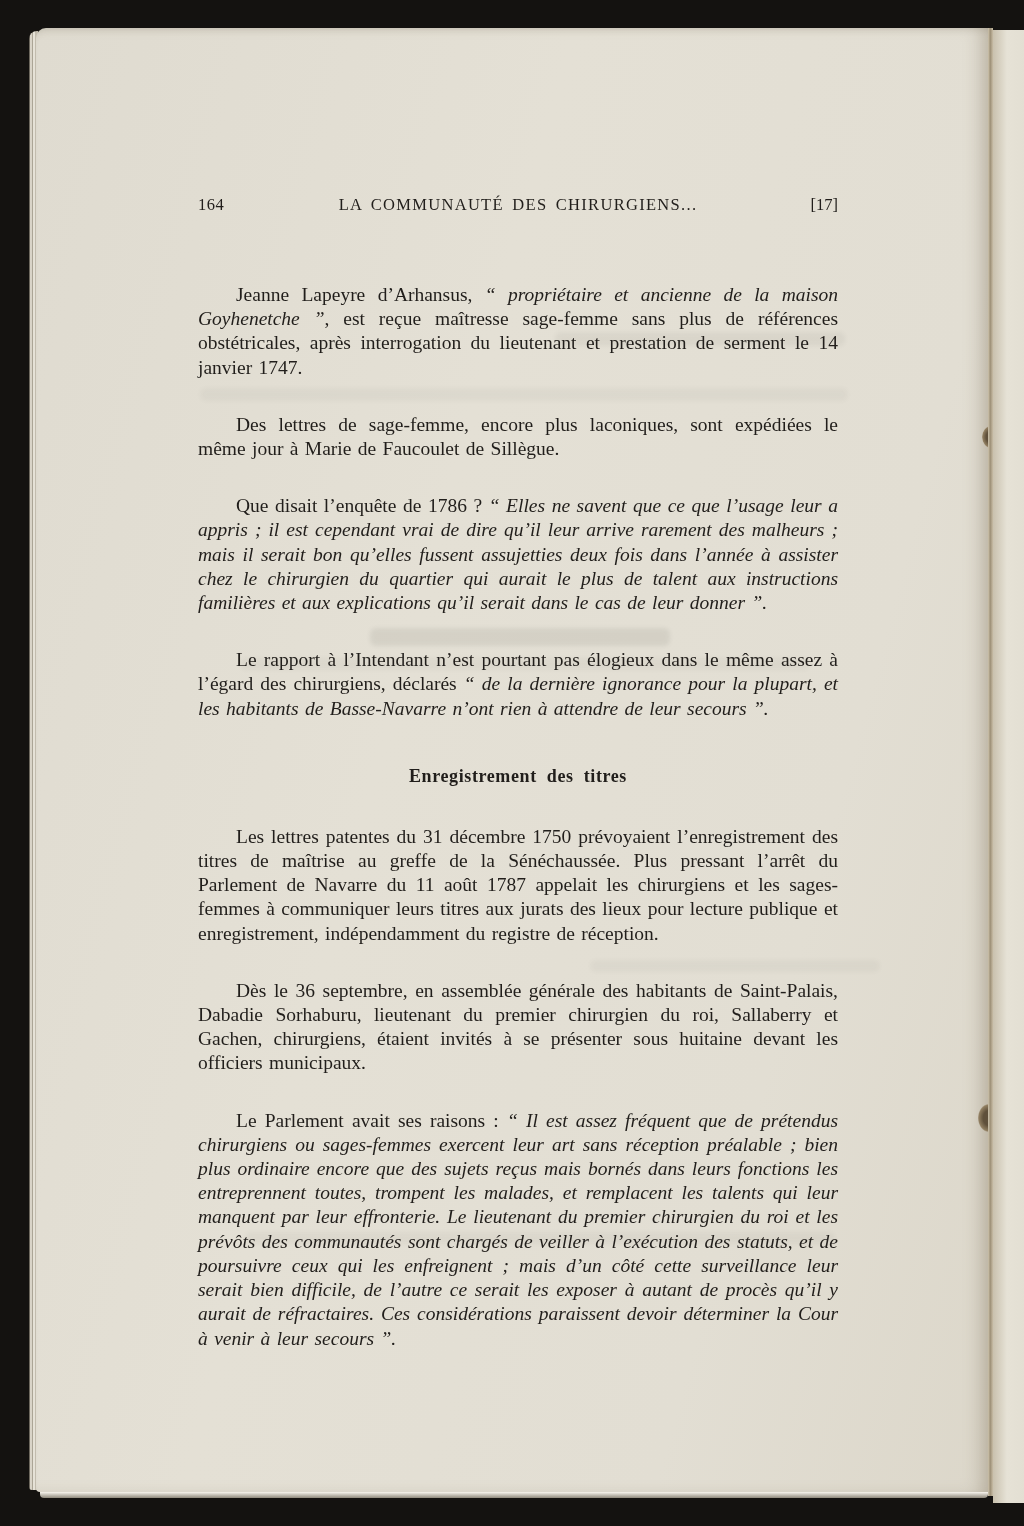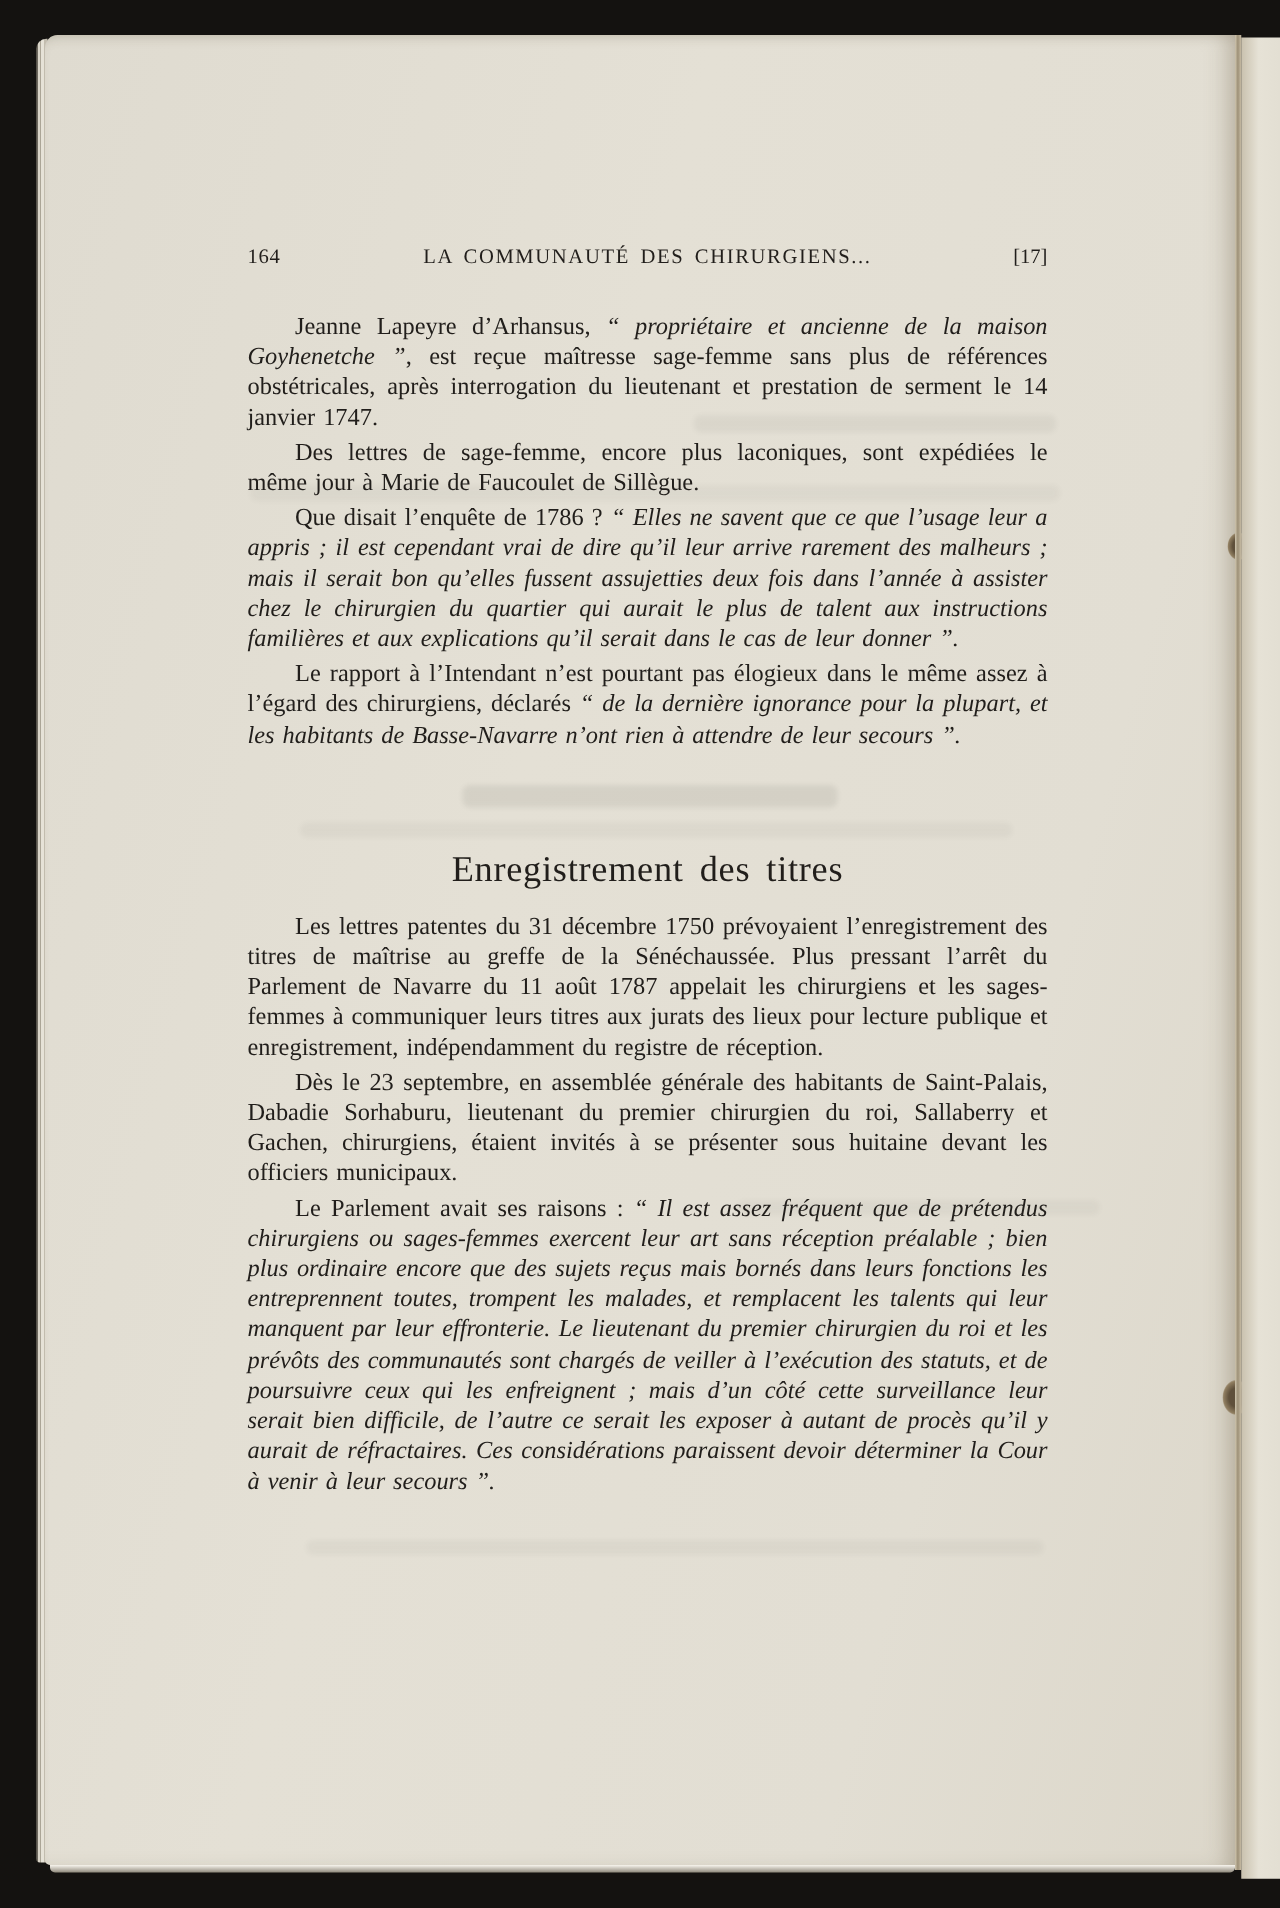--- a/index.html
+++ b/index.html
@@ -53,26 +53,26 @@
   }
   .header-row .pagenum{width:90px;letter-spacing:.5px;}
   .header-row .running{flex:1;text-align:center;letter-spacing:1.3px;word-spacing:3px;}
   .header-row .folio{width:90px;text-align:right;}
   .content{
     position:absolute;left:162px;top:222px;width:640px;
     color:var(--ink);
     font-size:19.5px;line-height:24.2px;
     text-align:justify;
   }
-  .para{text-indent:38px;margin-bottom:4px;word-spacing:1.5px;}
+  .para{text-indent:38px;margin-bottom:4px;word-spacing:1.5px;margin-top:33px;}
   .it{font-style:italic;}
   .section-heading{
-    margin-top:80px;margin-bottom:18px;
+    margin-top:40px;margin-bottom:18px;
     text-align:center;text-indent:0;
-    font-weight:normal;font-size:29px;line-height:31px;
+    font-weight:bold;font-size:18px;line-height:31px;
     letter-spacing:.6px;word-spacing:5px;
   }
   
   .ghost{
     position:absolute;background:#3f4038;opacity:.055;
     filter:blur(2px);border-radius:6px;pointer-events:none;
   }
   .g1{left:519px;top:304px;width:290px;height:14px;}
   .g2{left:164px;top:360px;width:648px;height:13px;opacity:.04;}
   .g3{left:334px;top:600px;width:300px;height:18px;opacity:.085;}
@@ -122,21 +122,21 @@
       <p class="para"><span>Que disait l’enquête de 1786 ? </span><span class="it">“ Elles ne savent que ce que l’usage leur a appris ; il est cependant vrai de dire qu’il leur arrive rarement des malheurs ; mais il serait bon qu’elles fussent assujetties deux fois dans l’année à assister chez le chirurgien du quartier qui aurait le plus de talent aux instructions familières et aux explications qu’il serait dans le cas de leur donner ”.</span></p>
 
       <p class="para"><span>Le rapport à l’Intendant n’est pourtant pas élogieux dans le même assez à l’égard des chirurgiens, déclarés </span><span class="it">“ de la dernière ignorance pour la plupart, et les habitants de Basse-Navarre n’ont rien à attendre de leur secours ”.</span></p>
 
       <h2 class="section-heading">
         <span>Enregistrement des titres</span><br>
       </h2>
 
       <p class="para"><span>Les lettres patentes du 31 décembre 1750 prévoyaient l’enregistrement des titres de maîtrise au greffe de la Sénéchaussée. Plus pressant l’arrêt du Parlement de Navarre du 11 août 1787 appelait les chirurgiens et les sages-femmes à communiquer leurs titres aux jurats des lieux pour lecture publique et enregistrement, indépendamment du registre de réception.</span></p>
 
-      <p class="para"><span>Dès le 23 septembre, en assemblée générale des habitants de Saint-Palais, Dabadie Sorhaburu, lieutenant du premier chirurgien du roi, Sallaberry et Gachen, chirurgiens, étaient invités à se présenter sous huitaine devant les officiers municipaux.</span></p>
+      <p class="para"><span>Dès le 36 septembre, en assemblée générale des habitants de Saint-Palais, Dabadie Sorhaburu, lieutenant du premier chirurgien du roi, Sallaberry et Gachen, chirurgiens, étaient invités à se présenter sous huitaine devant les officiers municipaux.</span></p>
 
       <p class="para"><span>Le Parlement avait ses raisons : </span><span class="it">“ Il est assez fréquent que de prétendus chirurgiens ou sages-femmes exercent leur art sans réception préalable ; bien plus ordinaire encore que des sujets reçus mais bornés dans leurs fonctions les entreprennent toutes, trompent les malades, et remplacent les talents qui leur manquent par leur effronterie. Le lieutenant du premier chirurgien du roi et les prévôts des communautés sont chargés de veiller à l’exécution des statuts, et de poursuivre ceux qui les enfreignent ; mais d’un côté cette surveillance leur serait bien difficile, de l’autre ce serait les exposer à autant de procès qu’il y aurait de réfractaires. Ces considérations paraissent devoir déterminer la Cour à venir à leur secours ”.</span></p>
 
 
     </div>
   </div>
 
   <div class="gutter-line"></div>
   <div class="page-sliver"></div>
   <div class="stack-bottom"></div>

